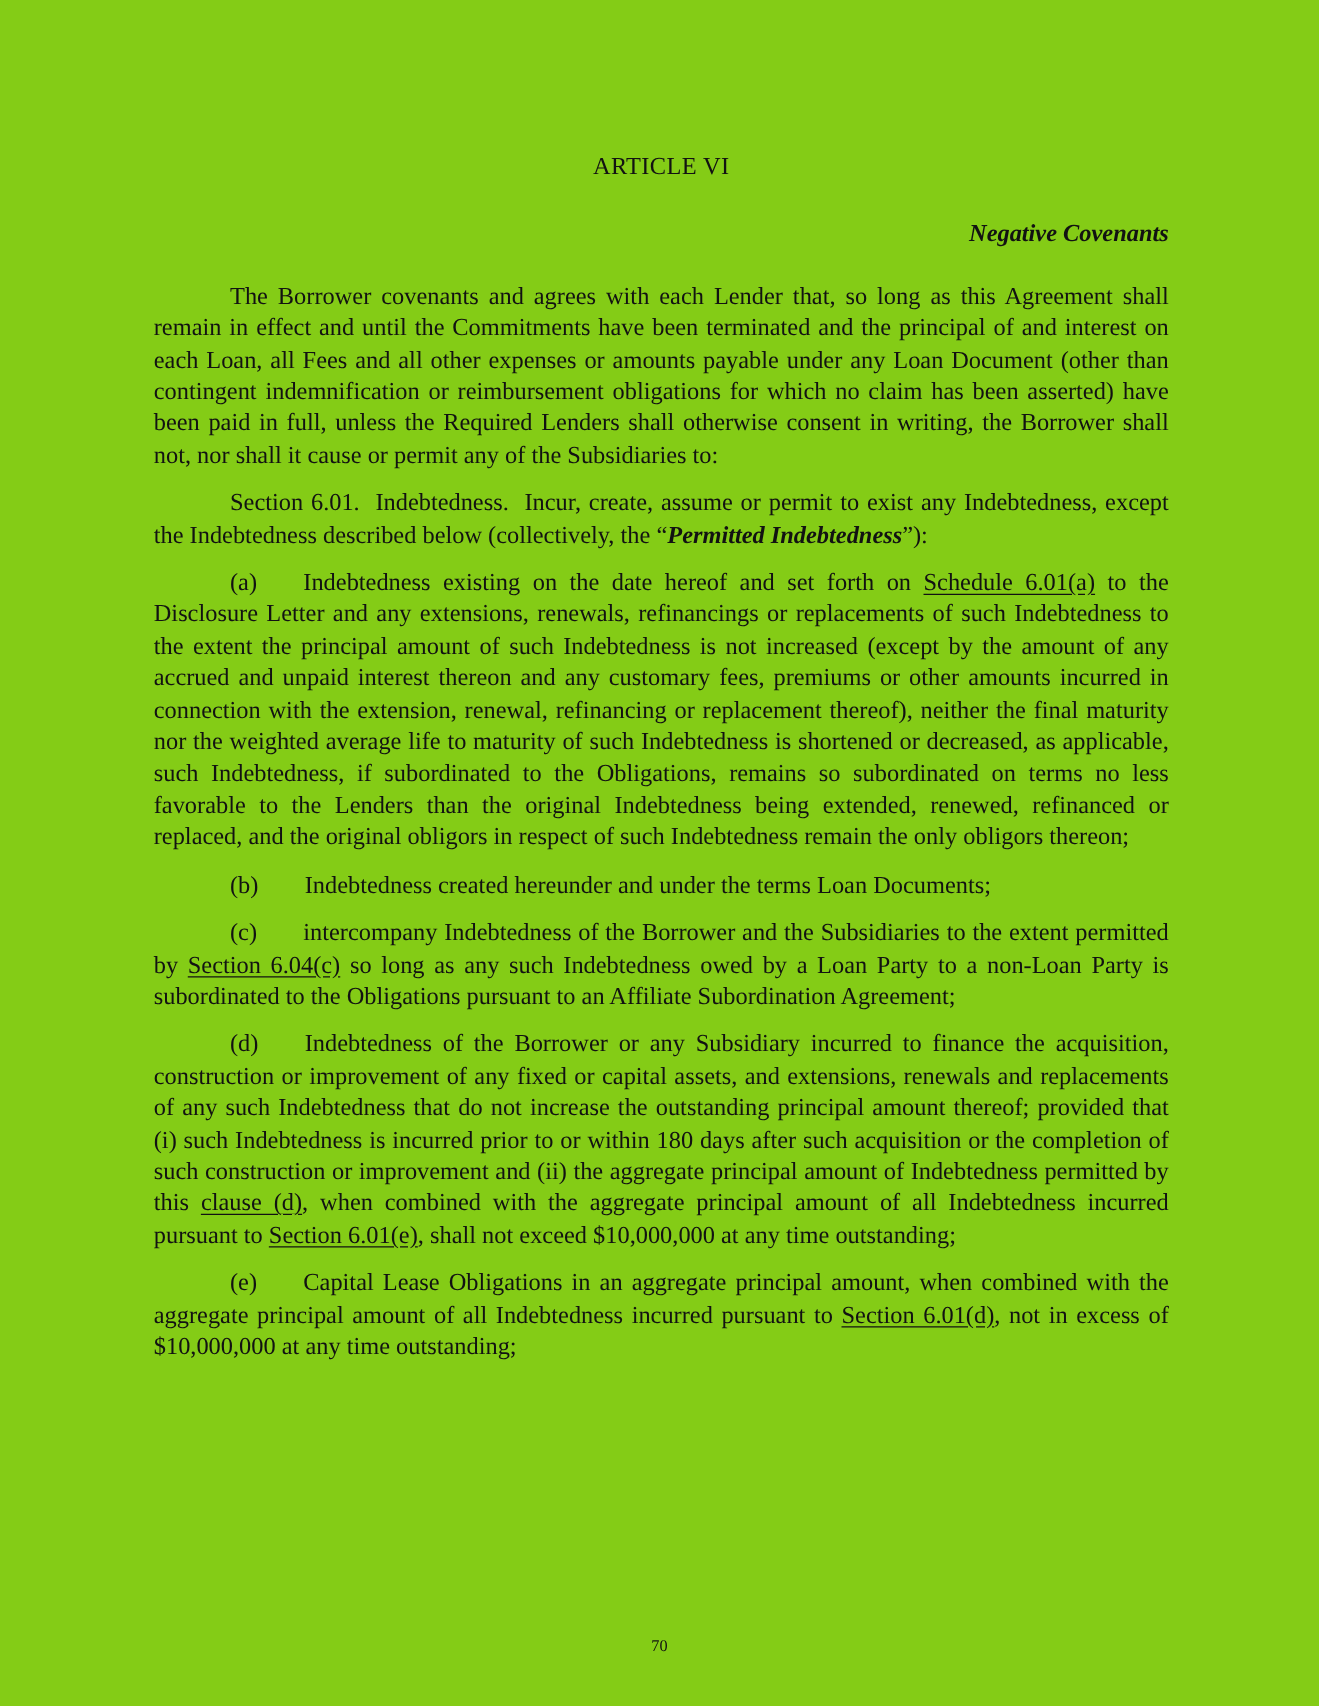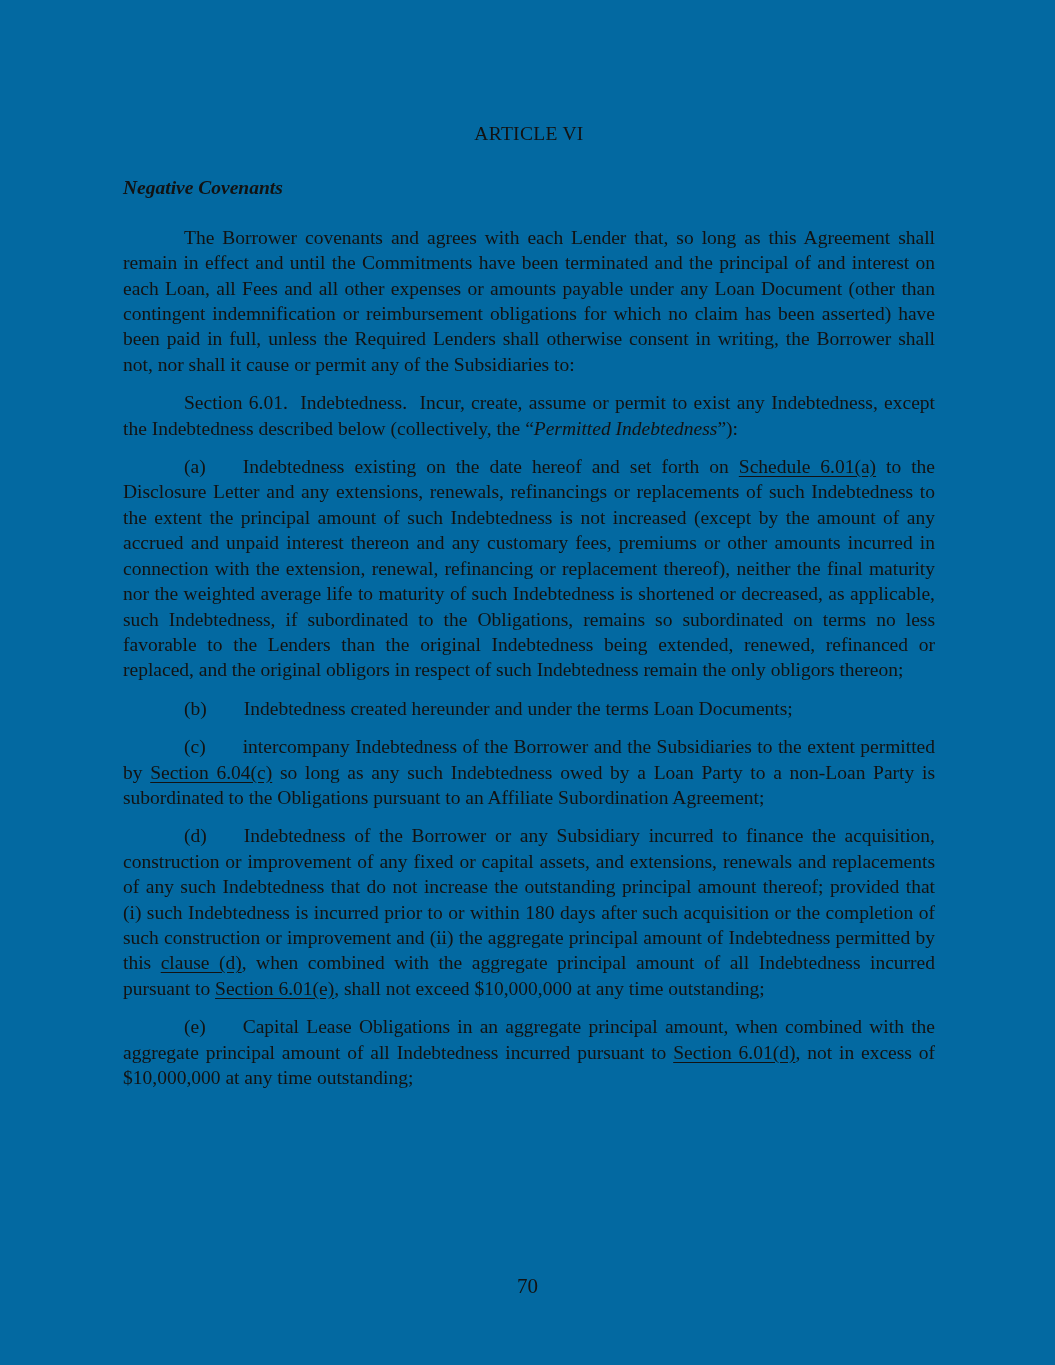--- a/index.html
+++ b/index.html
@@ -4,65 +4,65 @@
 <style>
   html, body {
     margin: 0;
     padding: 0;
     background: #ffffff;
   }
   .page {
     position: relative;
     width: 1055px;
     height: 1365px;
-    background: #0369a1;
+    background: #84cc16;
     font-family: "Liberation Serif", serif;
     color: #121212;
     overflow: hidden;
   }
   .content {
     position: absolute;
     left: 123px;
     top: 121px;
     width: 812px;
     font-size: 19.5px;
     line-height: 25.4px;
   }
   .article-heading {
     text-align: center;
     margin: 0 0 29px 0;
     letter-spacing: 0.3px;
   }
   .section-title {
-    text-align: left;
+    text-align: right;
     font-weight: bold;
     font-style: italic;
     margin: 0 0 24px 0;
   }
   .para {
     text-align: justify;
     text-indent: 61px;
     margin: 0 0 13px 0;
   }
   .tab {
     display: inline-block;
     width: 37px;
   }
   .seg-n { }
   .seg-b { font-weight: normal; }
   .seg-i { }
-  .seg-bi { font-weight: normal; font-style: italic; }
+  .seg-bi { font-weight: bold; font-style: italic; }
   .seg-u { text-decoration: underline; text-underline-offset: 3px; }
   .page-number {
     position: absolute;
     left: 0;
-    top: 1274px;
+    top: 1309px;
     width: 100%;
     text-align: center;
-    font-size: 21px;
+    font-size: 13px;
   }
 </style>
 </head>
 <body>
 
 <div class="page">
   <div class="content">
     <div class="article-heading">ARTICLE VI</div>
     <div class="section-title">Negative Covenants</div>
     <div id="paragraphs">

